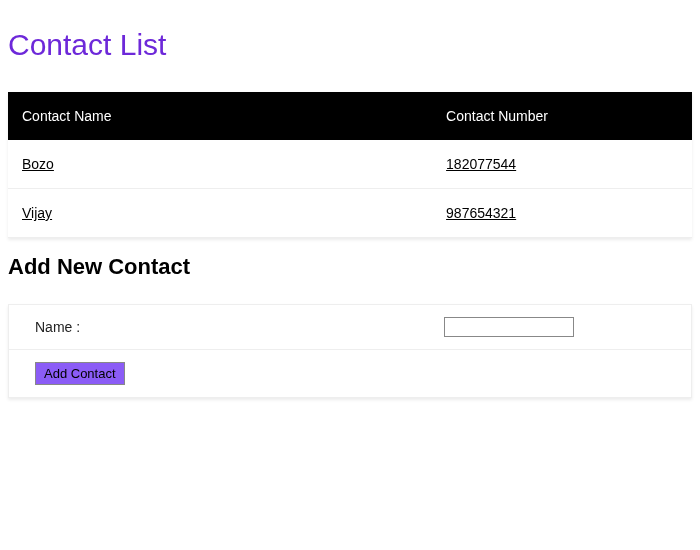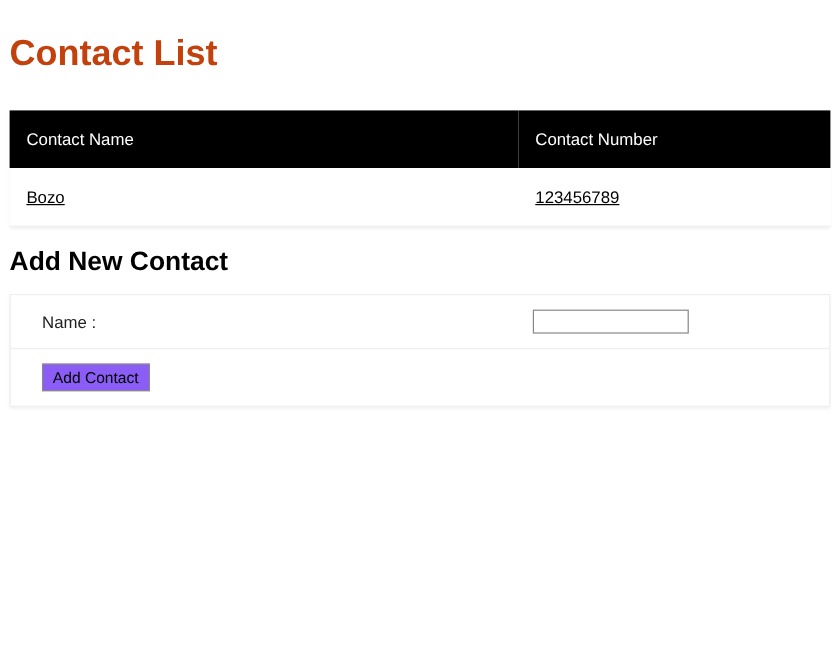--- a/index.html
+++ b/index.html
@@ -9,28 +9,28 @@
     }
     body {
       font-family: -apple-system, BlinkMacSystemFont, "Segoe UI", Helvetica, Arial, sans-serif;
       background: #ffffff;
       width: 700px;
       height: 550px;
       padding: 8px;
     }
     h1.page-title {
       font-size: 30px;
-      font-weight: 700;
+      font-weight: 400;
       margin: 20px 0 30px 0;
-      color: #c2410c;
+      color: #6d28d9;
     }
     h2.section-title {
       font-size: 22px;
       font-weight: 700;
-      margin: 16px 0 14px 0;
+      margin: 16px 0 24px 0;
       color: #000;
     }
     table.contact-table {
       width: 100%;
       border-collapse: collapse;
       box-shadow: 0 2px 3px rgba(0,0,0,0.08);
     }
     table.contact-table thead tr {
       background: #000;
       color: #fff;
@@ -93,21 +93,25 @@
 <table class="contact-table">
   <thead>
     <tr>
       <th>Contact Name</th>
       <th>Contact Number</th>
     </tr>
   </thead>
   <tbody>
     <tr>
       <td>Bozo</td>
-      <td>123456789</td>
+      <td>182077544</td>
+    </tr>
+    <tr>
+      <td>Vijay</td>
+      <td>987654321</td>
     </tr>
   </tbody>
 </table>
 
 <h2 class="section-title">Add New Contact</h2>
 
 <table class="form-table">
   <tbody>
     <tr>
       <td class="label-cell">Name :</td>

